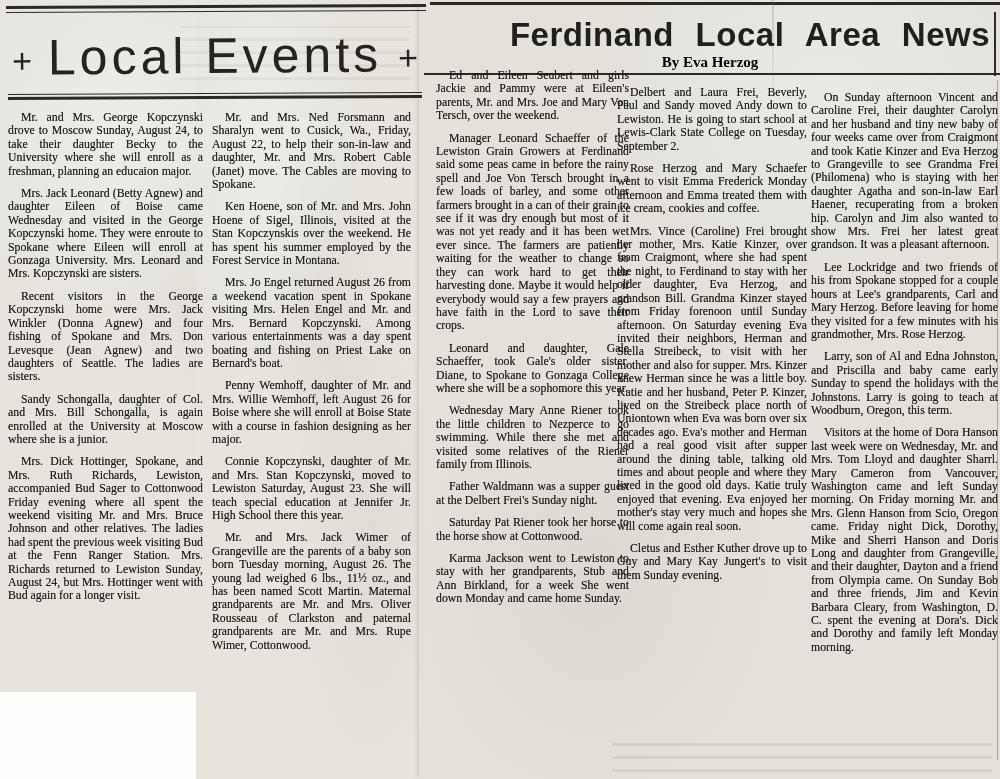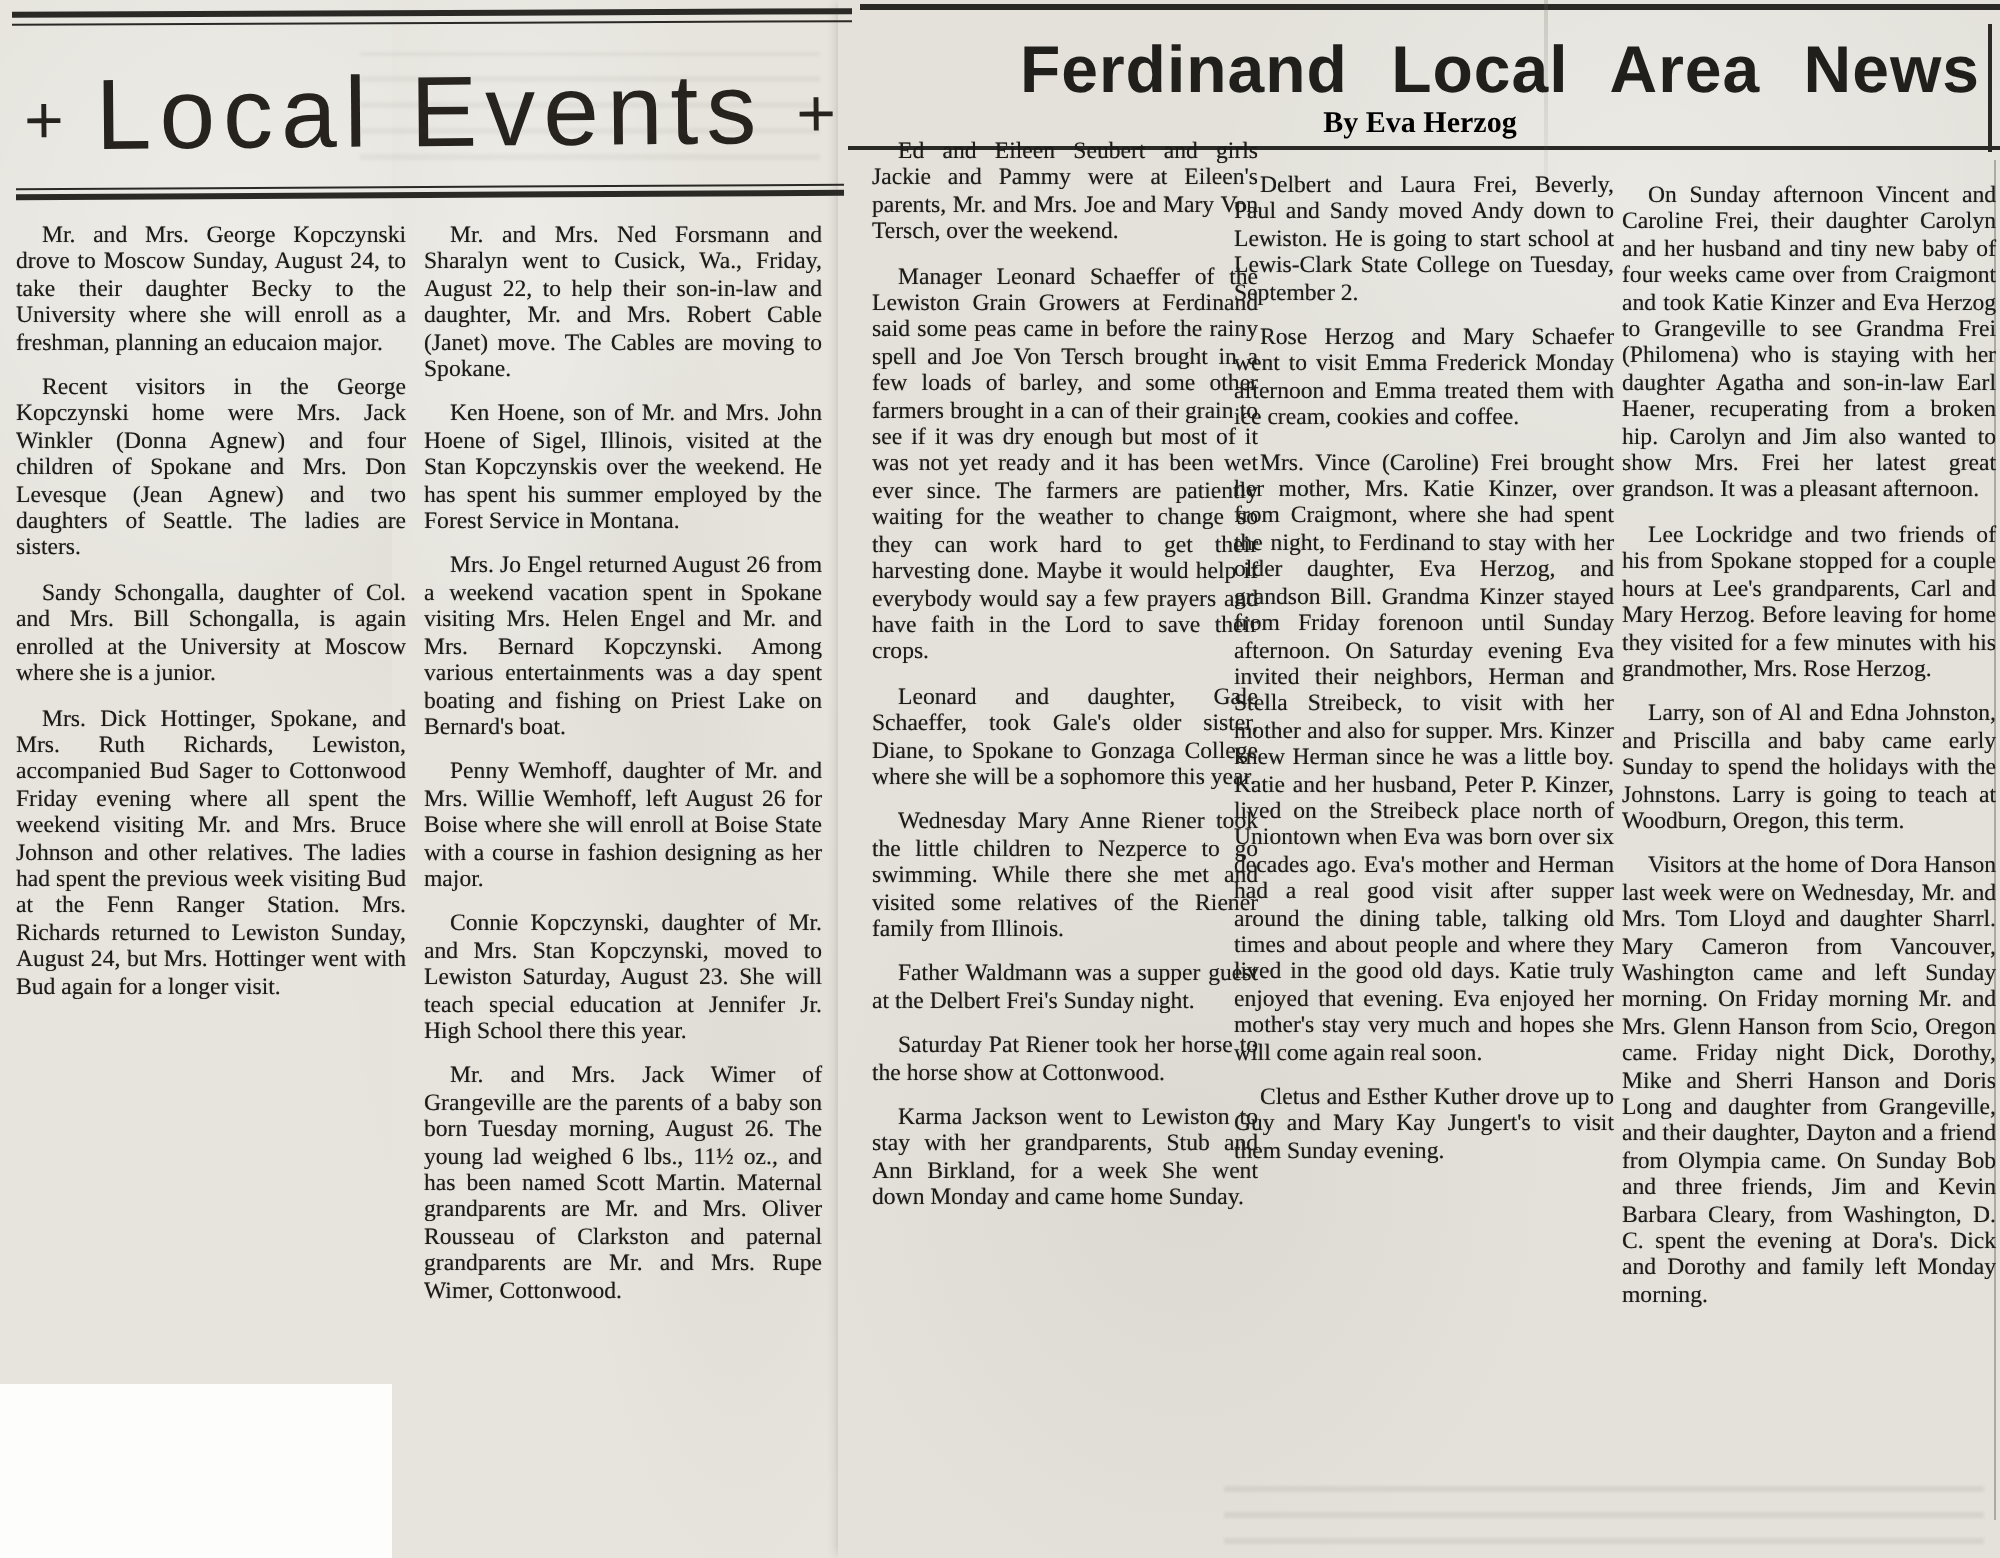--- a/index.html
+++ b/index.html
@@ -98,21 +98,22 @@
     <span class="le-plus">+</span>
     <span class="le-title">Local Events</span>
     <span class="le-plus">+</span>
   </div>
 
   <div class="fe-title">Ferdinand Local Area News</div>
   <div class="fe-byline">By Eva Herzog</div>
 
   <div class="col c1">
     <p>Mr. and Mrs. George Kopczynski drove to Moscow Sunday, August 24, to take their daughter Becky to the University where she will enroll as a freshman, planning an educaion major.</p>
-    <p>Recent visitors in the George Kopczynski home were Mrs. Jack Winkler (Donna Agnew) and four children of Spokane and Mrs. Don Levesque (Jean Agnew) and two daughters of Seattle. The ladies are sisters.</p>
+    <p>Mrs. Jack Leonard (Betty Agnew) and daughter Eileen of Boise came Wednesday and visited in the George Kopczynski home. They were enroute to Spokane where Eileen will enroll at Gonzaga University. Mrs. Leonard and Mrs. Kopczynski are sisters.</p>
+    <p>Recent visitors in the George Kopczynski home were Mrs. Jack Winkler (Donna Agnew) and four fishing of Spokane and Mrs. Don Levesque (Jean Agnew) and two daughters of Seattle. The ladies are sisters.</p>
     <p>Sandy Schongalla, daughter of Col. and Mrs. Bill Schongalla, is again enrolled at the University at Moscow where she is a junior.</p>
     <p>Mrs. Dick Hottinger, Spokane, and Mrs. Ruth Richards, Lewiston, accompanied Bud Sager to Cottonwood Friday evening where all spent the weekend visiting Mr. and Mrs. Bruce Johnson and other relatives. The ladies had spent the previous week visiting Bud at the Fenn Ranger Station. Mrs. Richards returned to Lewiston Sunday, August 24, but Mrs. Hottinger went with Bud again for a longer visit.</p>
   </div>
 
   <div class="col c2">
     <p>Mr. and Mrs. Ned Forsmann and Sharalyn went to Cusick, Wa., Friday, August 22, to help their son-in-law and daughter, Mr. and Mrs. Robert Cable (Janet) move. The Cables are moving to Spokane.</p>
     <p>Ken Hoene, son of Mr. and Mrs. John Hoene of Sigel, Illinois, visited at the Stan Kopczynskis over the weekend. He has spent his summer employed by the Forest Service in Montana.</p>
     <p>Mrs. Jo Engel returned August 26 from a weekend vacation spent in Spokane visiting Mrs. Helen Engel and Mr. and Mrs. Bernard Kopczynski. Among various entertainments was a day spent boating and fishing on Priest Lake on Bernard's boat.</p>
     <p>Penny Wemhoff, daughter of Mr. and Mrs. Willie Wemhoff, left August 26 for Boise where she will enroll at Boise State with a course in fashion designing as her major.</p>
     <p>Connie Kopczynski, daughter of Mr. and Mrs. Stan Kopczynski, moved to Lewiston Saturday, August 23. She will teach special education at Jennifer Jr. High School there this year.</p>

